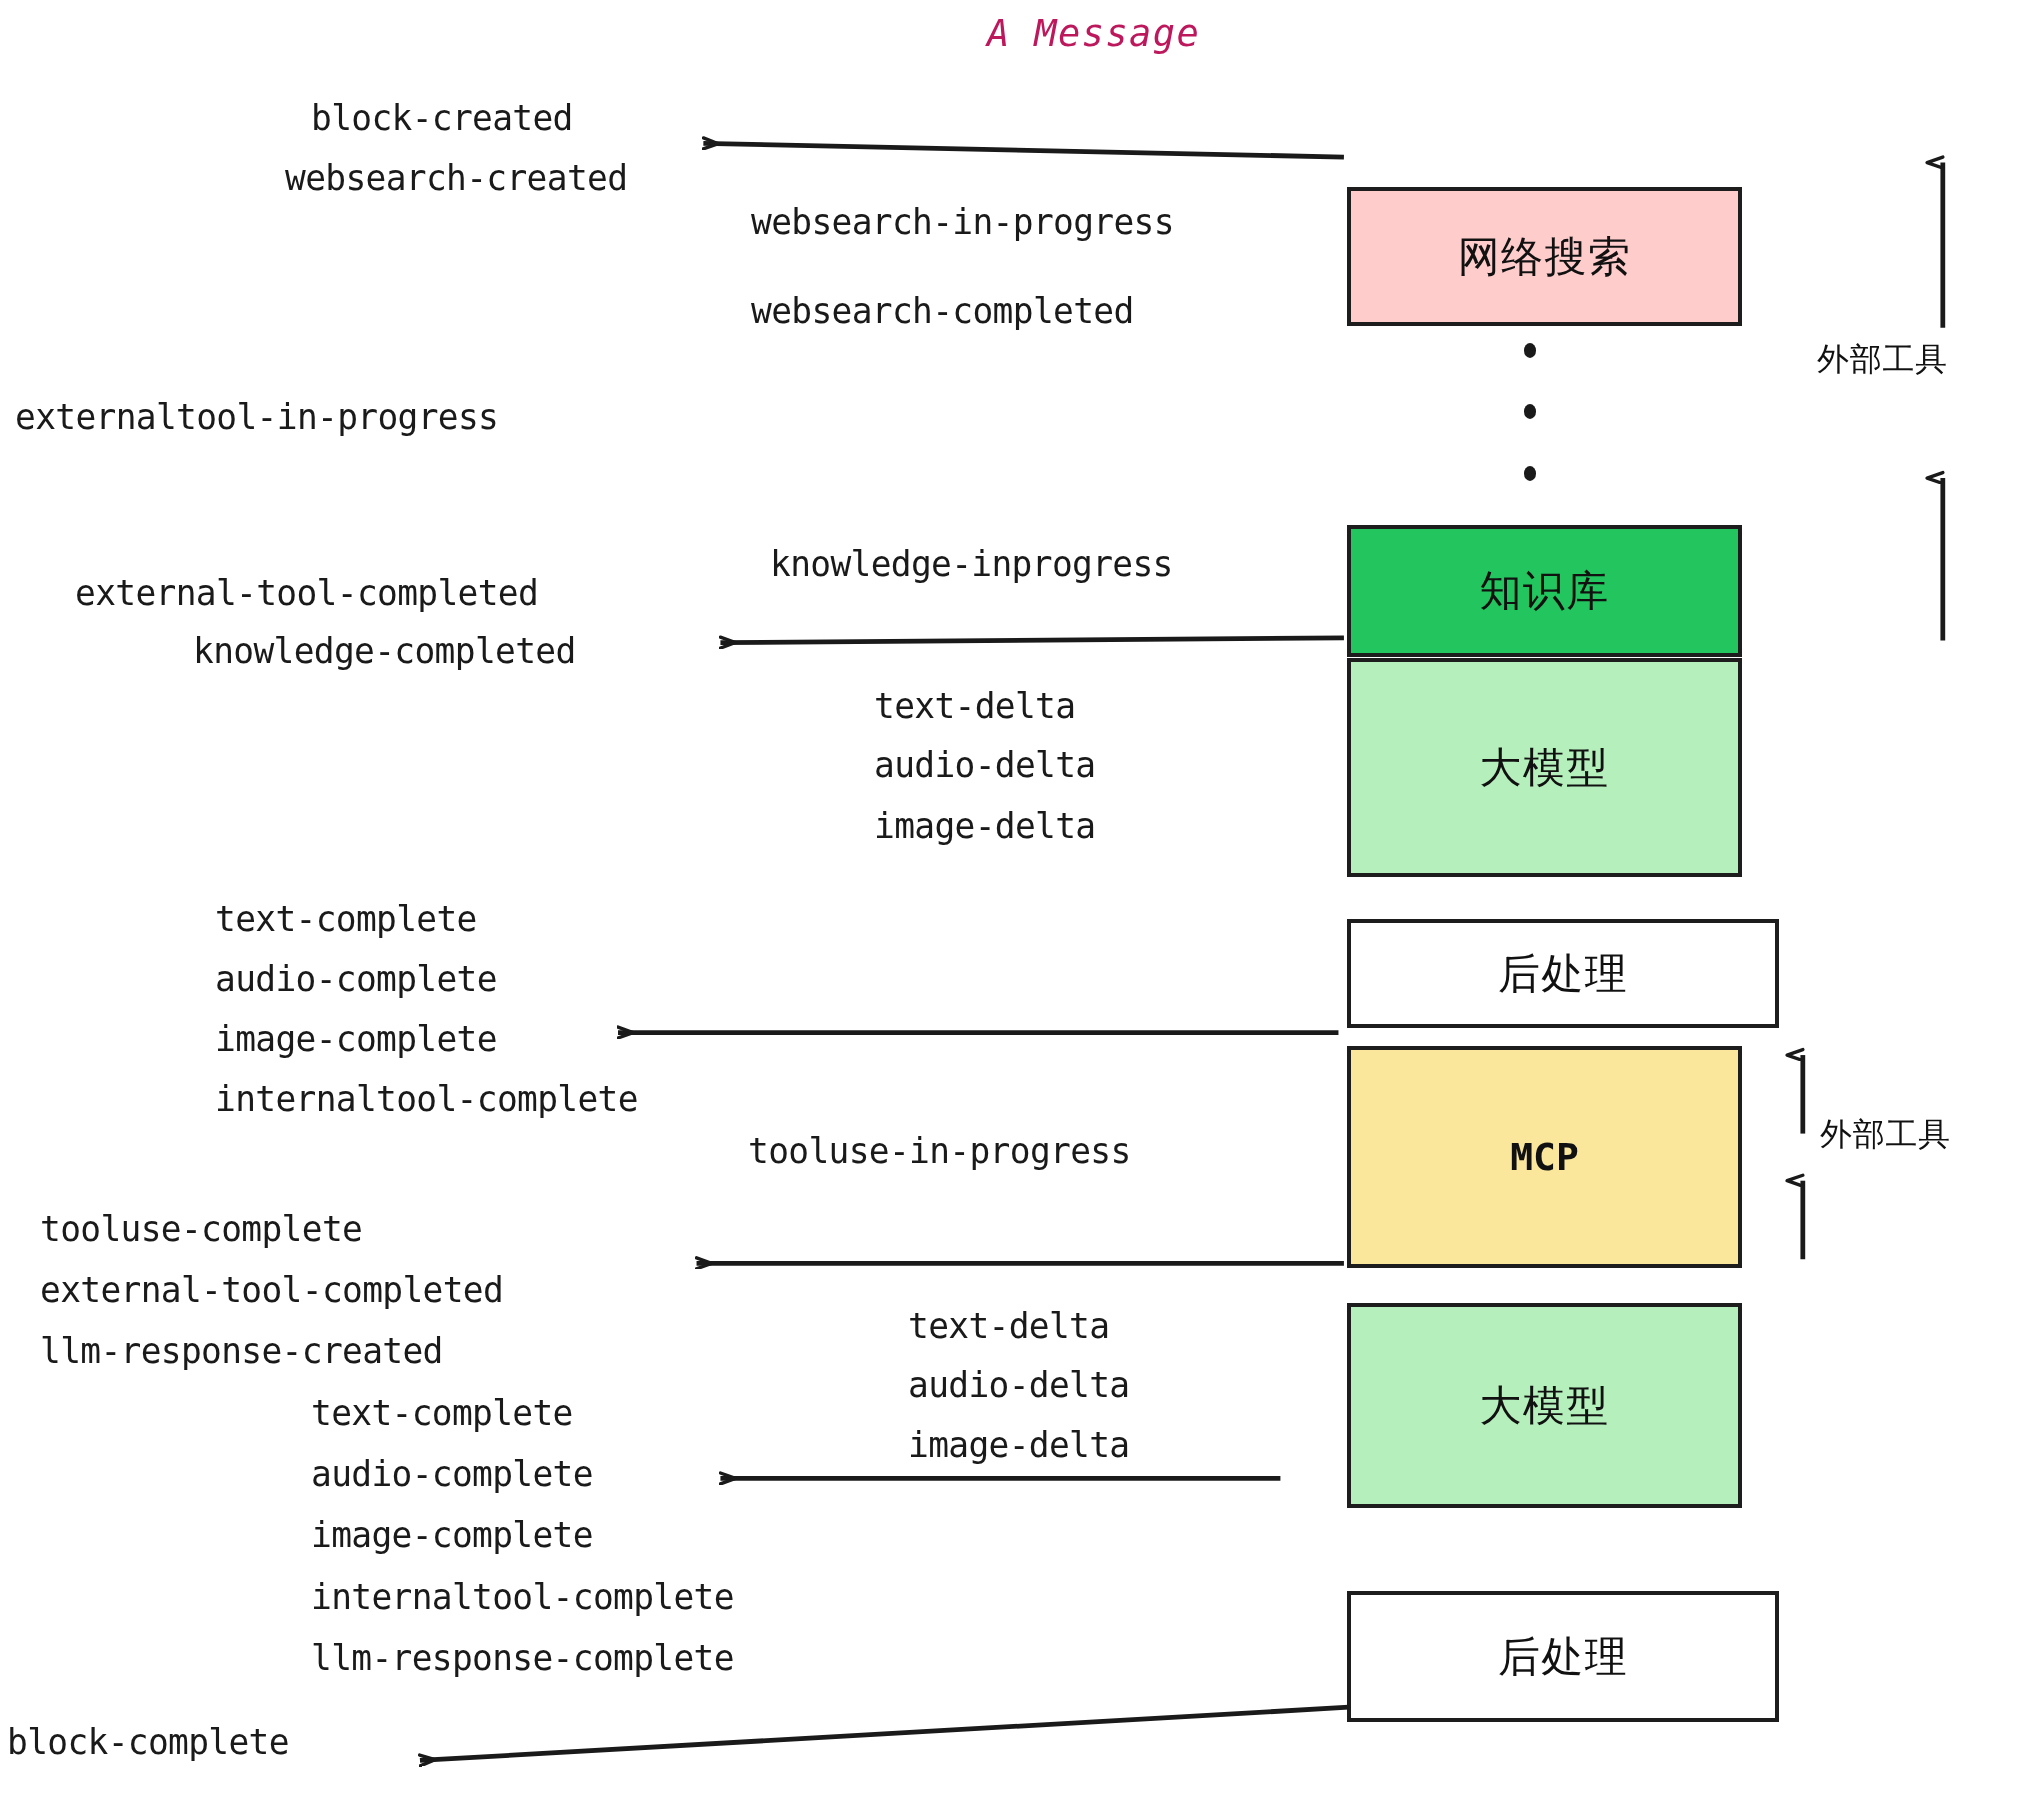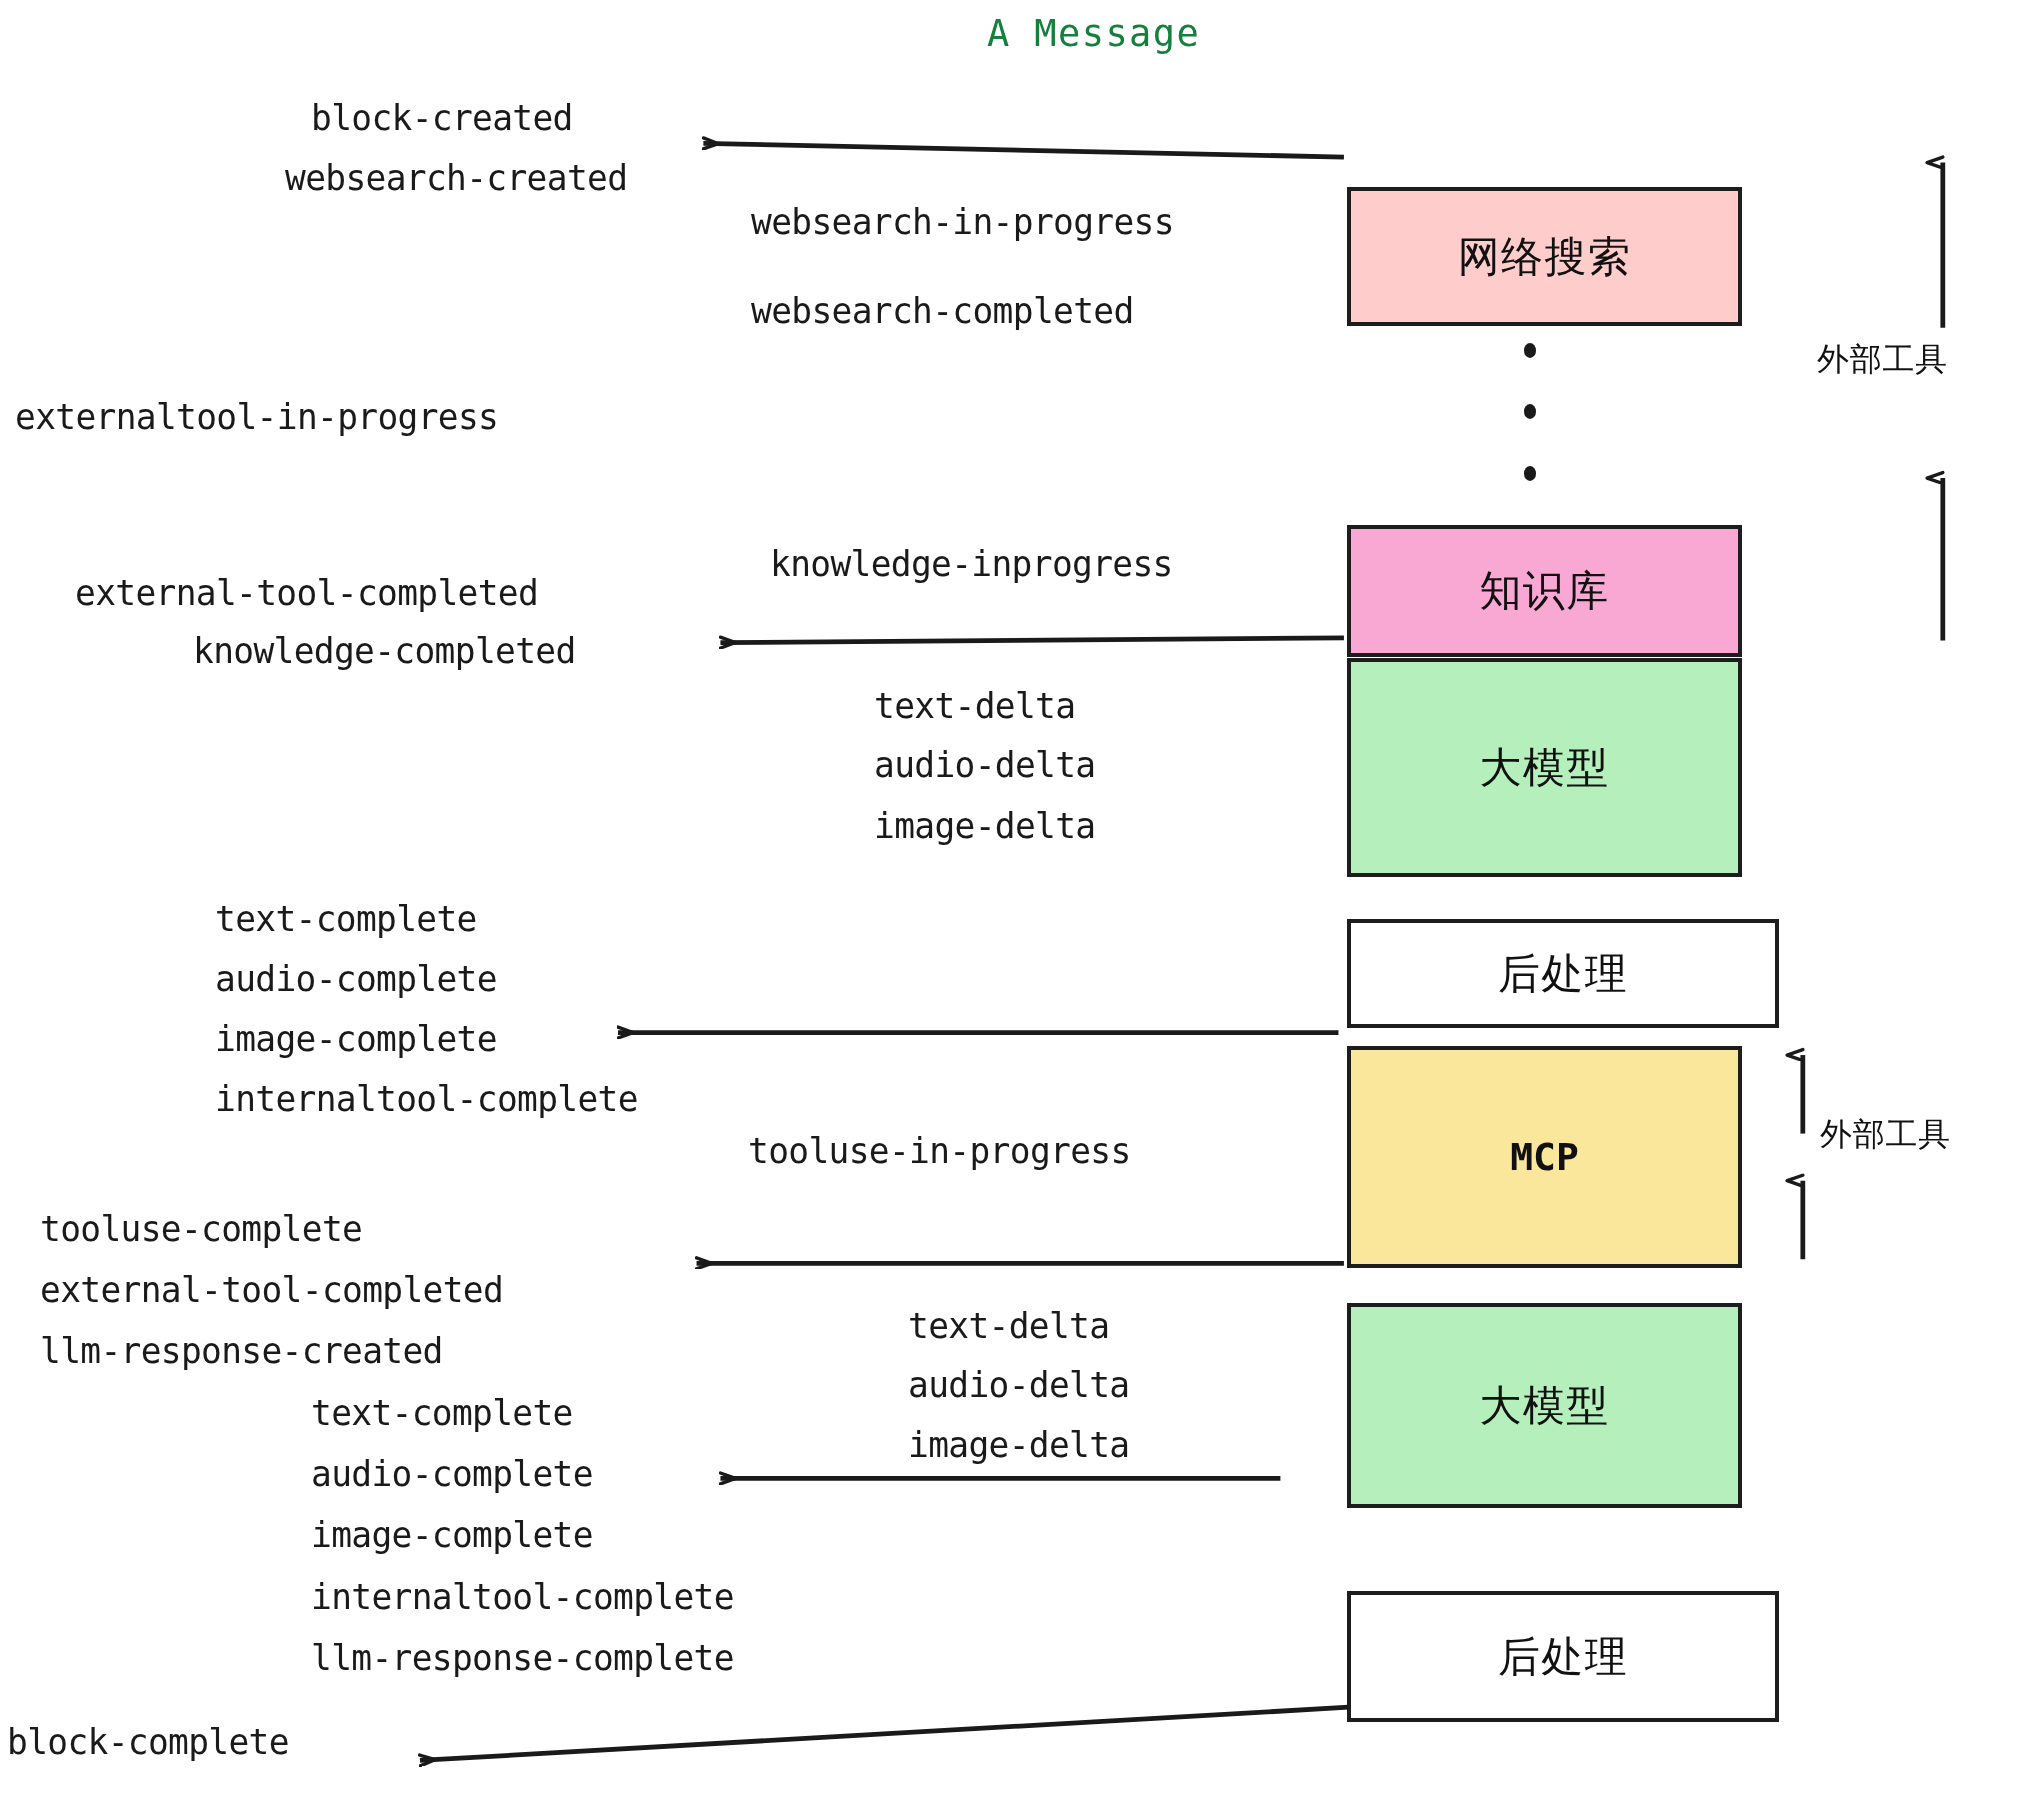--- a/index.html
+++ b/index.html
@@ -25,23 +25,24 @@
     white-space: nowrap;
     letter-spacing: -0.7px;
     transform: scaleX(0.96);
     transform-origin: left center;
   }
   .title {
     position: absolute;
     font-family: "DejaVu Sans Mono", monospace;
     font-size: 37px;
     font-weight: 500;
-    color: #15803d;
+    color: #be185d;
     white-space: nowrap;
     letter-spacing: 1.4px;
+    font-style: italic;
   }
   
   .box {
     position: absolute;
     box-sizing: border-box;
     border: 4.1px solid #1d1d1d;
     display: flex;
     align-items: center;
     justify-content: center;
     margin-top: 16px;
@@ -89,21 +90,21 @@
 <body>
 
 <div id="canvas">
 
   <div class="title" style="left:987px; top:12.3px;">A Message</div>
 
   <div class="box" style="left:1347px; top:171px; width:395px; height:139px; background:#FFCCCC;">
     <span class="box-label">网络搜索</span>
   </div>
 
-  <div class="box" style="left:1347px; top:509px; width:395px; height:132px; background:#f9a8d4;">
+  <div class="box" style="left:1347px; top:509px; width:395px; height:132px; background:#22c55e;">
     <span class="box-label">知识库</span>
   </div>
 
   <div class="box" style="left:1347px; top:642px; width:395px; height:219px; background:#B5F0BC;">
     <span class="box-label">大模型</span>
   </div>
 
   <div class="box" style="left:1347px; top:903px; width:432px; height:109px; background:#FFFFFF;">
     <span class="box-label">后处理</span>
   </div>

